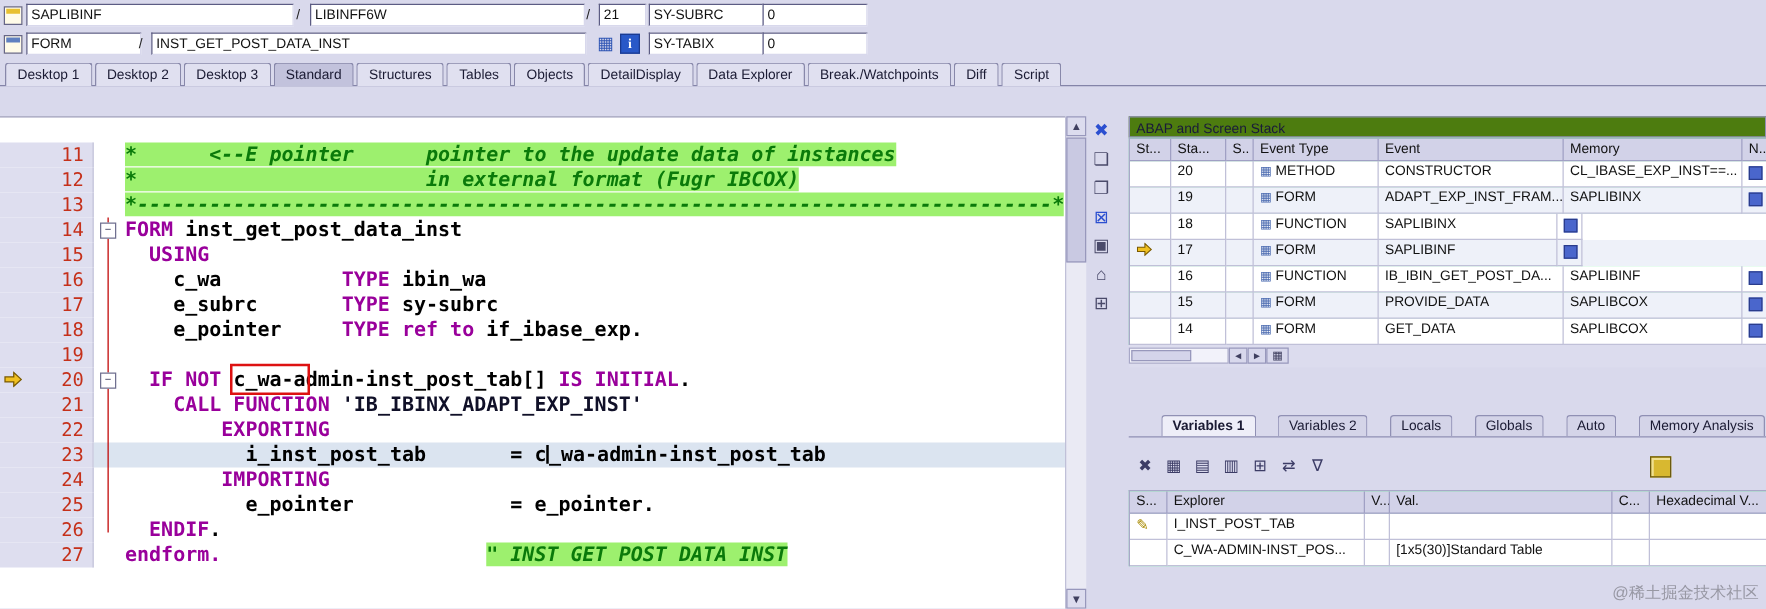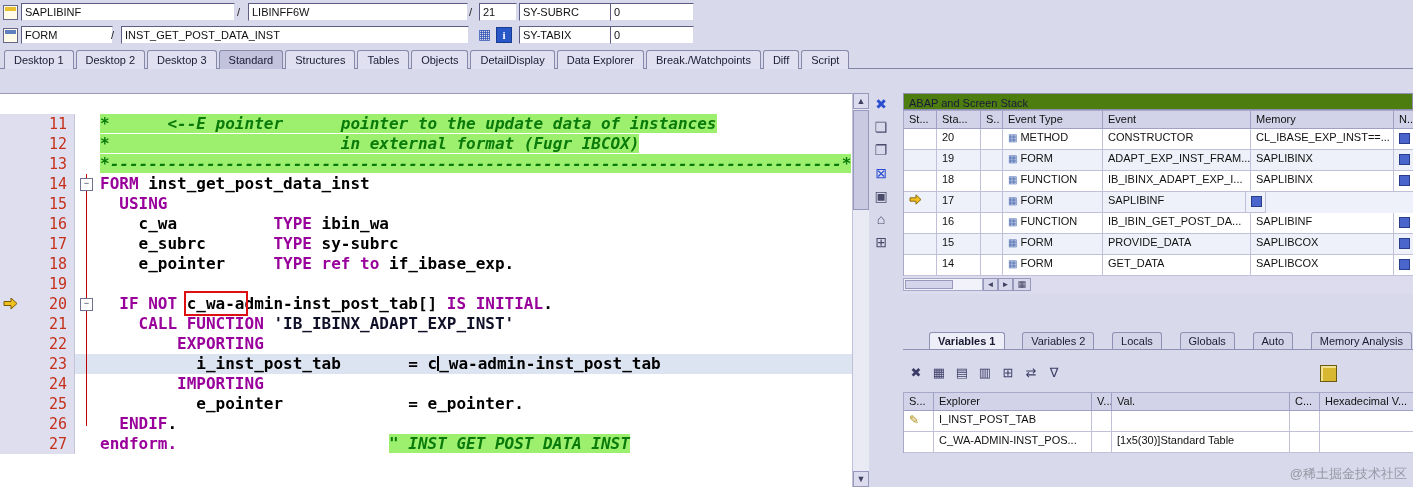--- a/index.html
+++ b/index.html
@@ -286,21 +286,20 @@
         <div class="tcell" style="width: 100px;"><span class="etype-icon">▦</span><span>FORM</span></div>
         <div class="tcell" style="width: 148px;">ADAPT_EXP_INST_FRAM...</div>
         <div class="tcell" style="width: 143px;">SAPLIBINX</div>
         <div class="tcell" style="width: 20px;"><span class="nav-chip"></span></div>
       </div>
       <div class="trow">
         <div class="tcell" style="width: 33px;"></div>
         <div class="tcell" style="width: 44px;">18</div>
         <div class="tcell" style="width: 22px;"></div>
         <div class="tcell" style="width: 100px;"><span class="etype-icon">▦</span><span>FUNCTION</span></div>
-        <div class="tcell" style="width: 148px;">IB_IBINX_ADAPT_EXP_I...</div>
         <div class="tcell" style="width: 143px;">SAPLIBINX</div>
         <div class="tcell" style="width: 20px;"><span class="nav-chip"></span></div>
       </div>
       <div class="trow alt">
         <div class="tcell" style="width: 33px;"><span class="stk-arrow"><svg width="13" height="11" viewBox="0 0 15 13">
               <path d="M1 4.5 H8 V1 L14 6.5 L8 12 V8.5 H1 Z" fill="#f0c020" stroke="#7a5a00" stroke-width="1"></path>
             </svg></span></div>
         <div class="tcell" style="width: 44px;">17</div>
         <div class="tcell" style="width: 22px;"></div>
         <div class="tcell" style="width: 100px;"><span class="etype-icon">▦</span><span>FORM</span></div>

